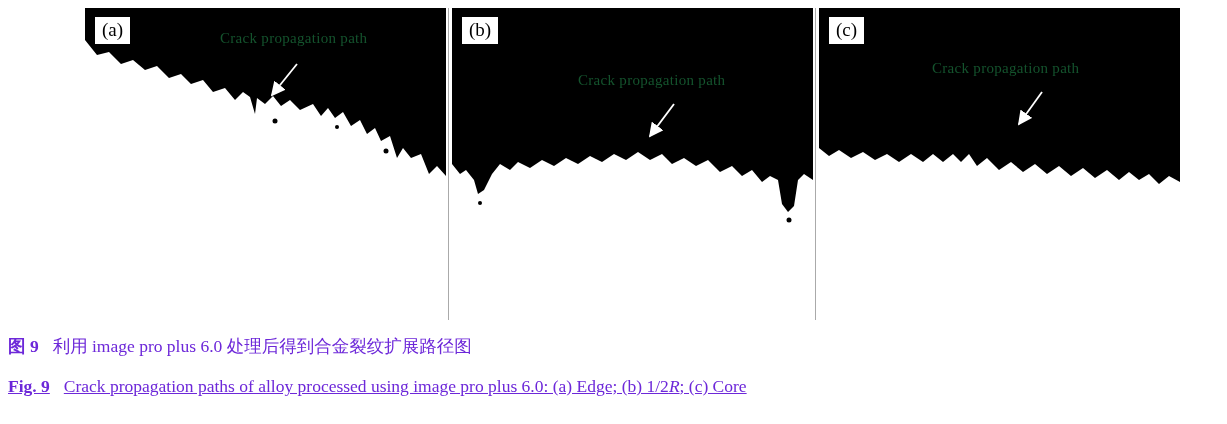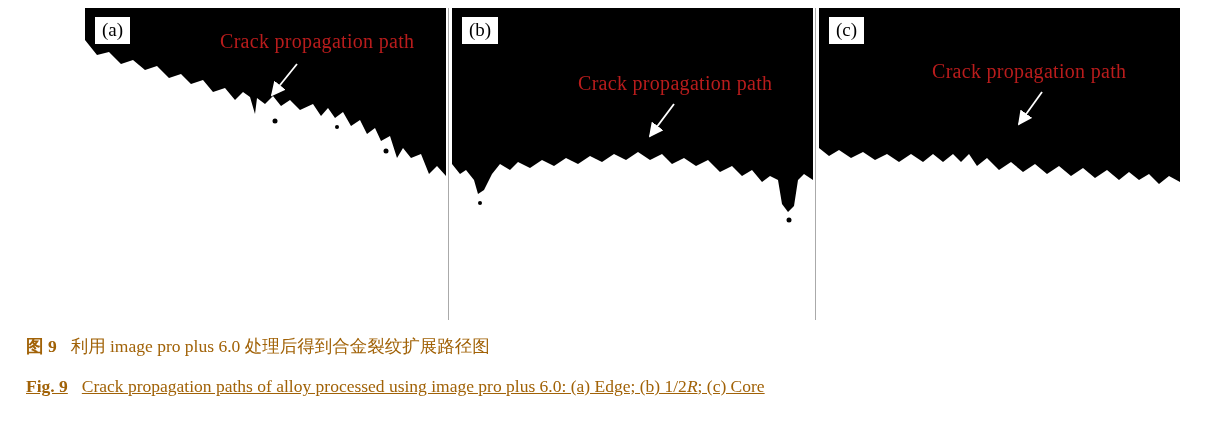--- a/index.html
+++ b/index.html
@@ -41,28 +41,28 @@
     position: absolute; top: 8px; left: 9px;
     background: #ffffff;
     color: #000000;
     border: 1px solid #000000;
     font-size: 19px;
     line-height: 1;
     padding: 3px 7px 5px 7px;
   }
   .annotation {
     position: absolute;
-    color: #b91c1c;
-    font-size: 20px;
+    color: #14532d;
+    font-size: 15px;
     white-space: nowrap;
     letter-spacing: 0.3px;
   }
   .caption {
-    position: absolute; left: 26px;
-    color: #a16207;
+    position: absolute; left: 8px;
+    color: #6d28d9;
     font-size: 17.5px;
     white-space: nowrap;
   }
   .caption-zh { top: 334px; }
   .caption-en { top: 376px; text-decoration: underline; }
   .cap-prefix { font-weight: bold; margin-right: 14px; }
   .cap-italic { font-style: italic; }
 </style>
 </head>
 <body>

